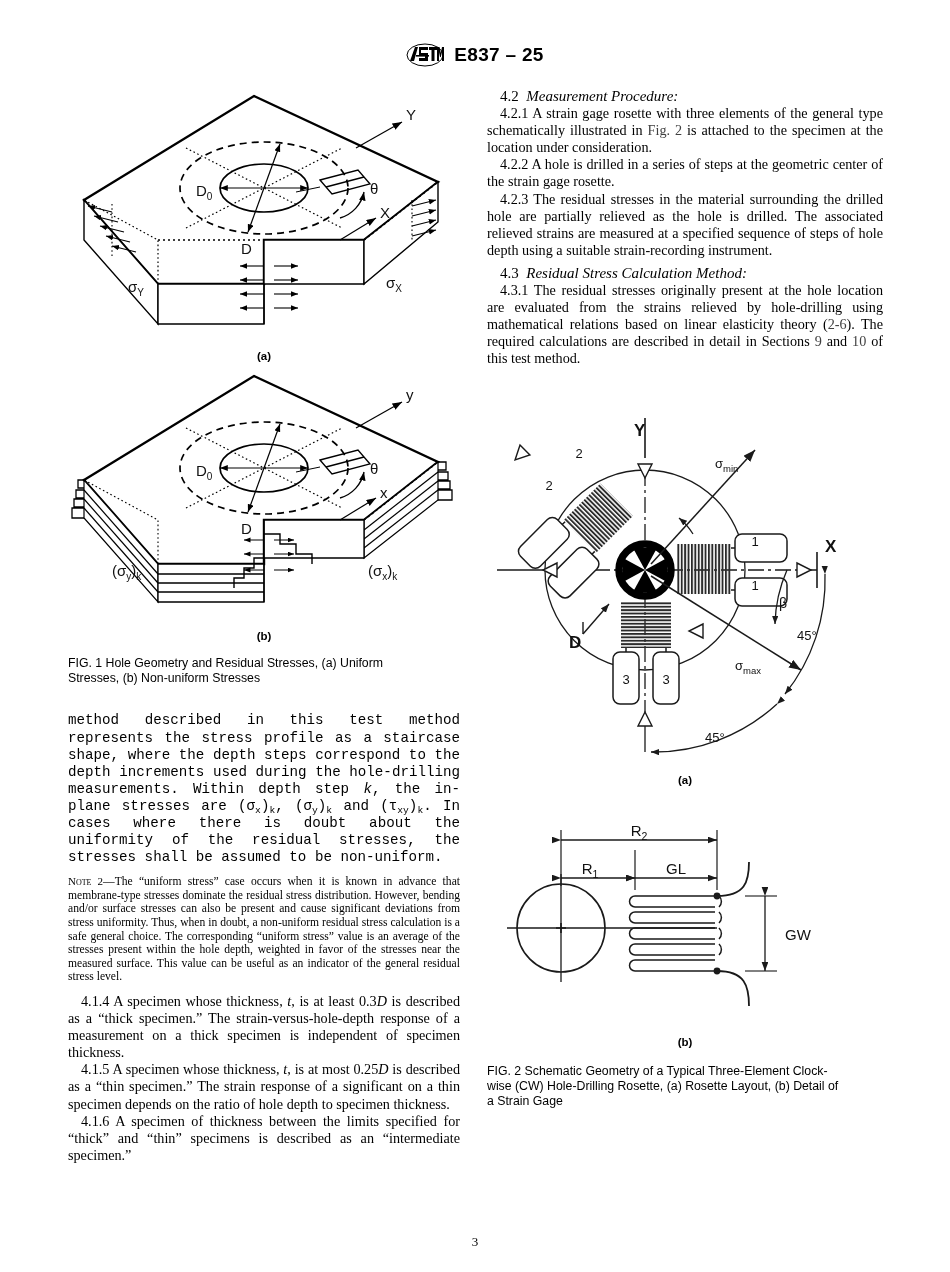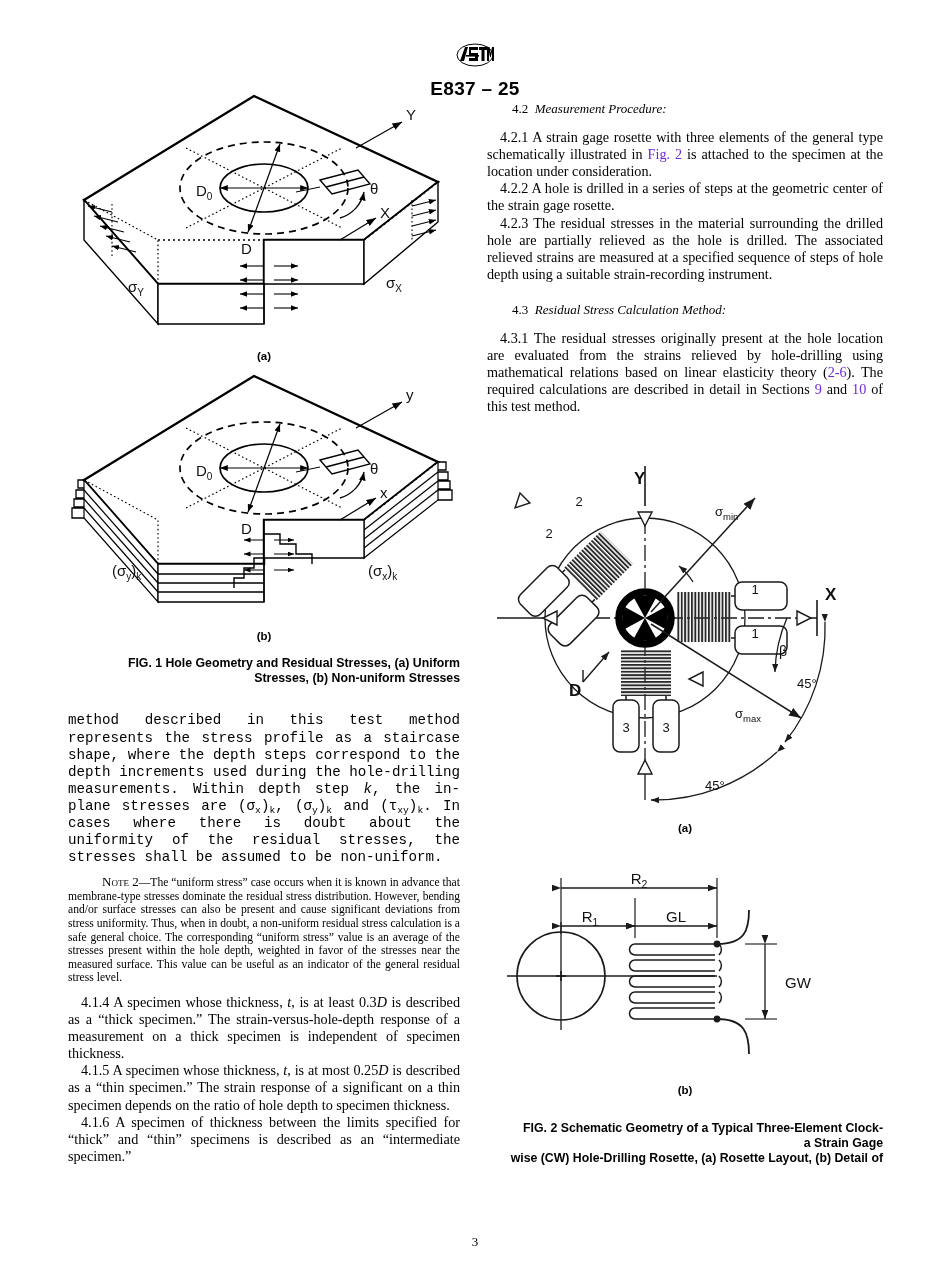--- a/index.html
+++ b/index.html
@@ -21,21 +21,20 @@
   .page-header {
     position: absolute;
     top: 42px;
     left: 0;
     width: 950px;
     text-align: center;
     display: flex;
     align-items: center;
     justify-content: center;
     gap: 10px;
-    flex-direction: column;
   }
   .astm-logo {
     display: inline-block;
     width: 38px;
     height: 26px;
   }
   .header-title {
     font-family: "Liberation Sans", sans-serif;
     font-weight: bold;
     font-size: 19px;
@@ -60,53 +59,52 @@
   p.body {
     margin: 0;
     font-size: 14.2px;
     line-height: 17.1px;
     text-align: justify;
     text-indent: 13px;
     hyphens: manual;
   }
   p.body.noindent { text-indent: 0; font-family: Liberation Mono, monospace; }
   p.heading-run {
-    margin: 12px;
-    font-size: 13px;
+    margin: 0;
+    font-size: 15px;
     line-height: 17.1px;
     text-indent: 13px;
   }
   .ital { font-style: italic; }
-  .xref { color: #6d28d9; }
+  .xref { color: #404040; }
   .gap-sm { height: 6px; }
   .gap-md { height: 9px; }
 
   
   p.note {
     margin: 0;
     font-size: 11.6px;
     line-height: 13.6px;
     text-align: justify;
     text-indent: 0;
   }
   .smallcaps {
     font-variant: small-caps;
-    font-size: 13px;
-    margin-left: 34px;
+    font-size: 11px;
   }
 
   sub { font-size: 0.68em; line-height: 0; vertical-align: -0.28em; }
 
   
   .fig-caption {
     font-family: "Liberation Sans", sans-serif;
-    font-weight: bold;
+    font-weight: normal;
     font-size: 12.3px;
     line-height: 15.2px;
-    text-align: right;
+    text-align: left;
     margin: 0;
   }
   .sublabel {
     font-family: "Liberation Sans", sans-serif;
     font-weight: bold;
     font-size: 11.5px;
     text-align: center;
     margin: 0;
   }
 
@@ -511,20 +509,20 @@
         <line x1="258" y1="177" x2="290" y2="177" stroke-width="1.1"></line>
       </g>
       <text x="152" y="42" font-size="15" text-anchor="middle"><tspan>R</tspan><tspan dy="4" font-size="10.5">2</tspan></text>
       <text x="103" y="80" font-size="15" text-anchor="middle"><tspan>R</tspan><tspan dy="4" font-size="10.5">1</tspan></text>
       <text x="189" y="80" font-size="15" text-anchor="middle">GL</text>
       <text x="298" y="146" font-size="15">GW</text>
     </svg>
     <p class="sublabel" style="margin-top:-8px;">(b)</p>
   </div>
 
-  <div style="margin-top:25px;">
+  <div style="margin-top:16px;">
     <p class="fig-caption">FIG. 2  Schematic Geometry of a Typical Three-Element Clock-</p>
+    <p class="fig-caption">wise (CW) Hole-Drilling Rosette, (a) Rosette Layout, (b) Detail of</p>
     <p class="fig-caption">a Strain Gage</p>
-    <p class="fig-caption">wise (CW) Hole-Drilling Rosette, (a) Rosette Layout, (b) Detail of</p>
   </div>
 </div>
 
 <div class="page-number">3</div>
 
 </body></html>

